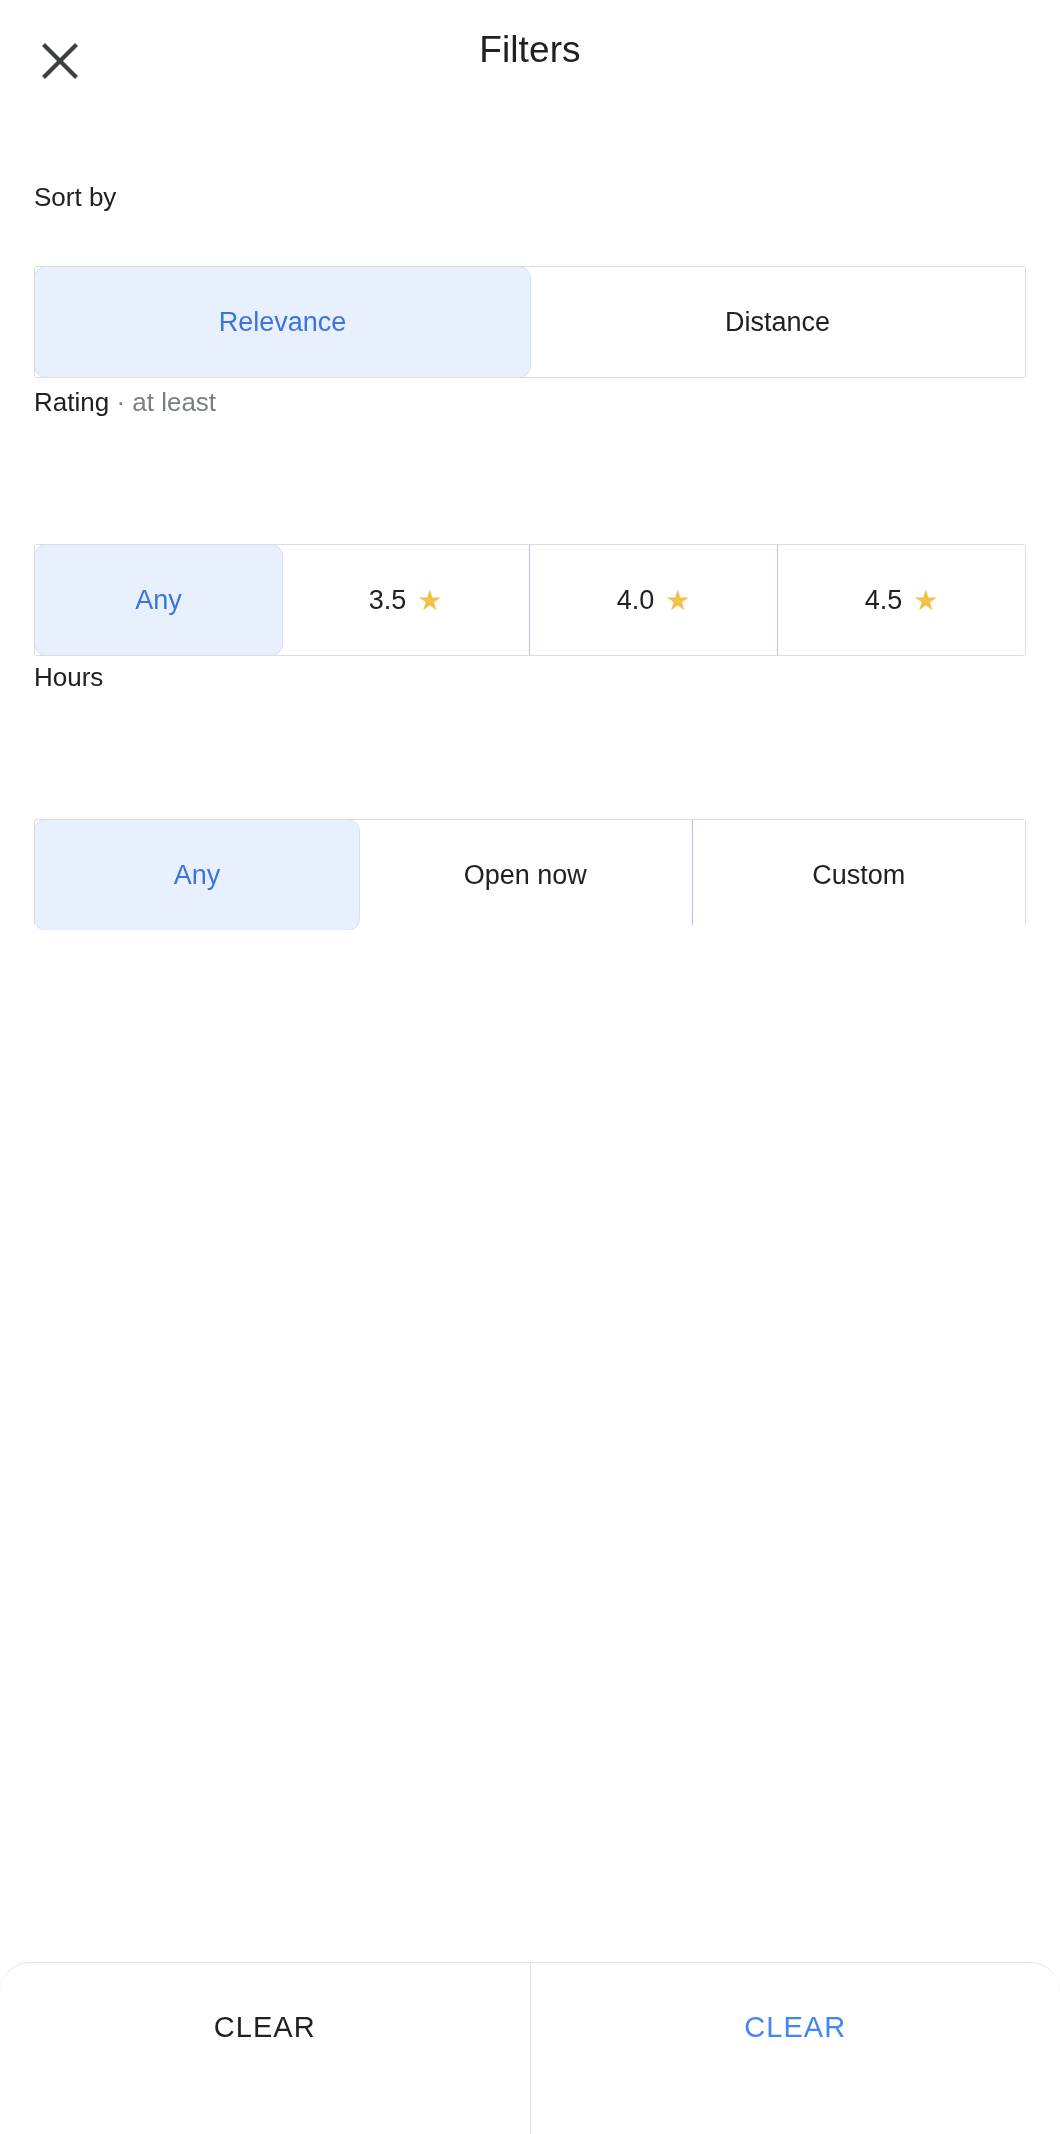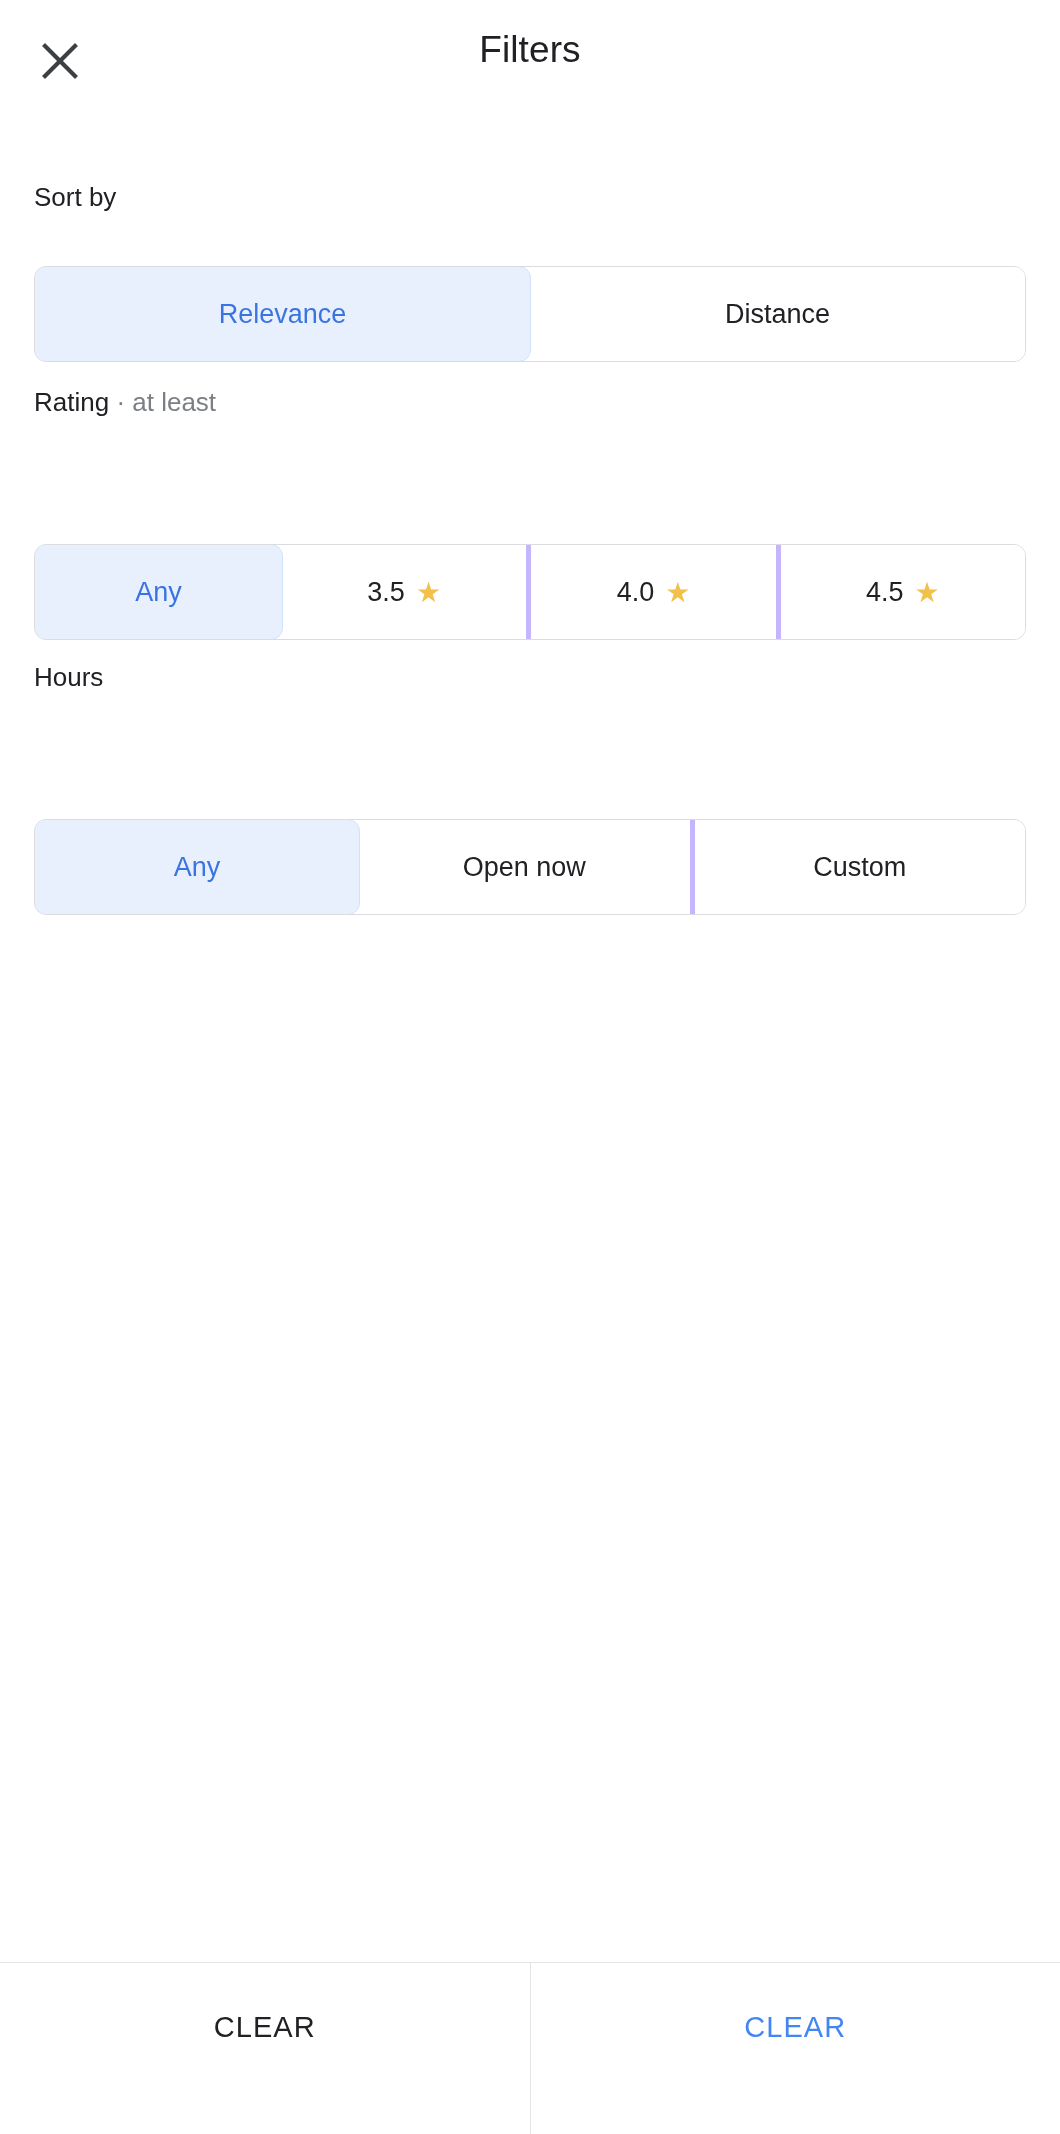--- a/index.html
+++ b/index.html
@@ -60,40 +60,40 @@
     white-space: nowrap;
   }
   .section-label .muted {
     color: #7a7f85;
   }
 
   .seg-group {
     position: absolute;
     left: 34px;
     width: 992px;
-    height: 96px;
+    height: 112px;
     border: 1px solid #dadce0;
-    border-radius: 12px;
+    border-radius: 3px;
     box-sizing: border-box;
     background: #ffffff;
     display: flex;
     overflow: hidden;
   }
   .seg {
     height: 100%;
     box-sizing: border-box;
     display: flex;
     align-items: center;
     justify-content: center;
     font-size: 27px;
     color: #202124;
     cursor: pointer;
     position: relative;
     background: #ffffff;
-    border-right: 5px solid #c4b5fd;
+    border-right: 1px solid #c4b5fd;
     white-space: nowrap;
   }
   .seg:last-child { border-right: none; }
   .seg.selected {
     background: #e8f0fe;
     color: #3b74e0;
     border: 1px solid #d2e0fb;
     border-radius: 12px;
     margin: -1px;
     height: calc(100% + 2px);
@@ -131,20 +131,21 @@
   .footer {
     position: absolute;
     left: 0;
     top: 1962px;
     width: 1060px;
     height: 172px;
     border-top: 1px solid #e3e5e7;
     box-sizing: border-box;
     display: flex;
     background: #ffffff;
+    border-radius: 30px;
   }
   .footer-btn {
     flex: 1 1 0;
     display: flex;
     align-items: flex-start;
     justify-content: center;
     padding-top: 48px;
     font-size: 29px;
     letter-spacing: 1.1px;
     cursor: pointer;

